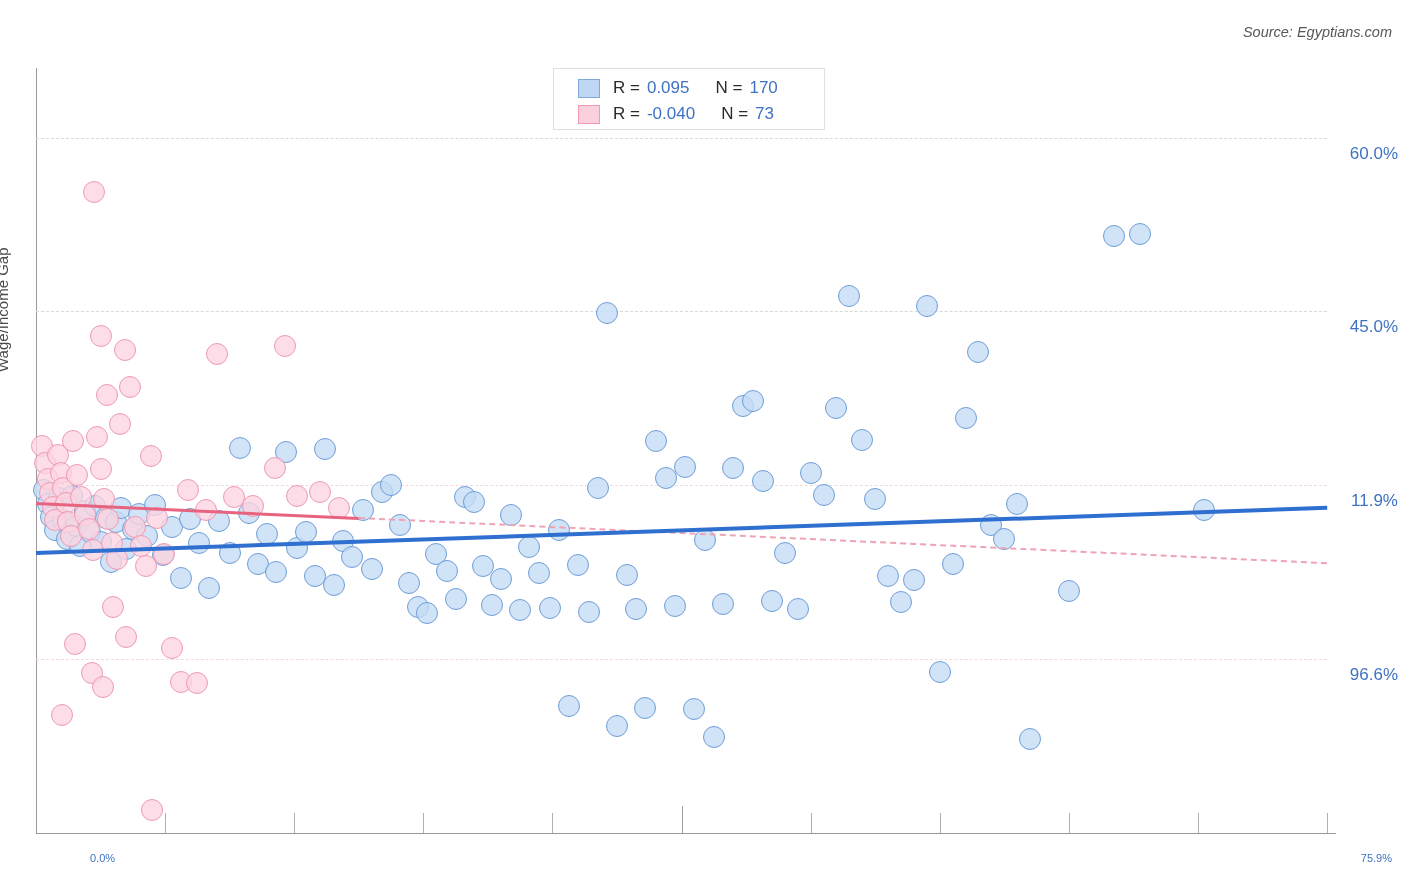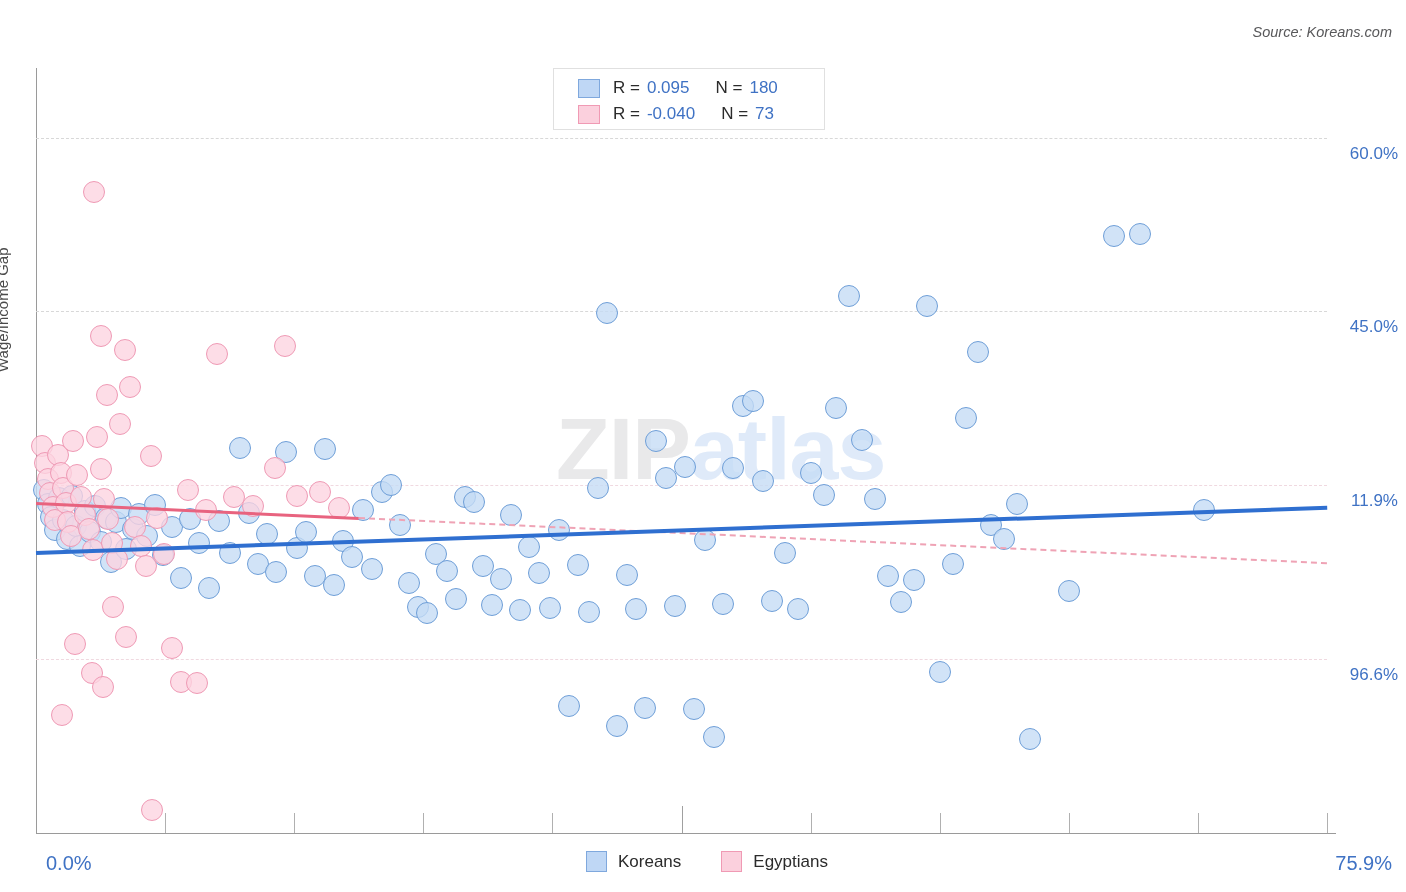--- a/index.html
+++ b/index.html
@@ -54,21 +54,21 @@
     transform-origin:left top;
     font-size:15px;color:#4a4a4a;white-space:nowrap;
   }
 
   .ytick-label{
     position:absolute;right:8px;
     font-size:17px;color:#3f72c4;white-space:nowrap;
   }
   .xtick-label{
     position:absolute;top:852px;
-    font-size:20px;color:#3f72c4;white-space:nowrap;
+    font-size:11px;color:#3f72c4;white-space:nowrap;margin-left:44px;
   }
 
   .watermark{
     position:absolute;left:556px;top:398px;
     font-size:88px;font-weight:bold;letter-spacing:-1px;
     pointer-events:none;user-select:none;
     white-space:nowrap;
   }
   .wm-zip{color:#e9e9ea;}
   .wm-atlas{color:#dfeaf9;}
@@ -112,23 +112,22 @@
   .bl-item{display:flex;align-items:center;margin-right:40px;}
   .bl-sw{width:21px;height:21px;box-sizing:border-box;margin-right:11px;}
   .bl-sw.k{background:#bfd7f5;border:1px solid #7fa8dd;}
   .bl-sw.e{background:#fbd0dd;border:1px solid #f09ab4;}
 </style>
 </head>
 <body>
 
 <div id="chart-root">
 
-  <div class="source">Source: Koreans.com</div>
-
-  <div class="watermark"><span class="wm-zip">ZIP</span><span class="wm-atlas">atlas</span></div>
+  <div class="source">Source: Egyptians.com</div>
+
 
   <div class="axis-left"></div>
   <div class="axis-bottom"></div>
 
   <div class="ylabel-rot">Wage/Income Gap</div>
 
   <div class="plot" id="plot-area">
       <div class="gridline" style="top: 69.5455px;"></div>
       <div class="gridline" style="top: 243.409px;"></div>
       <div class="gridline pinkish" style="top: 417.273px;"></div>
@@ -328,35 +327,25 @@
       <div class="tick" style="left: 1197.9px;"></div>
       <div class="tick" style="left: 1327px;"></div>
     </div>
 
   <div class="legend-box">
     <div class="legend-row r1">
       <span class="sw k"></span>
       <span class="lg-lbl">R =</span>
       <span class="lg-val">0.095</span>
       <span class="lg-n">N =</span>
-      <span class="lg-nval">180</span>
+      <span class="lg-nval">170</span>
     </div>
     <div class="legend-row r2">
       <span class="sw e"></span>
       <span class="lg-lbl">R =</span>
       <span class="lg-val">-0.040</span>
       <span class="lg-n">N =</span>
       <span class="lg-nval">73</span>
     </div>
   </div>
 
-  <div class="bottom-legend" style="left:586px;">
-    <div class="bl-item">
-      <span class="bl-sw k"></span>
-      <span>Koreans</span>
-    </div>
-    <div class="bl-item">
-      <span class="bl-sw e"></span>
-      <span>Egyptians</span>
-    </div>
-  </div>
 
 </div>
 
 </body></html>

